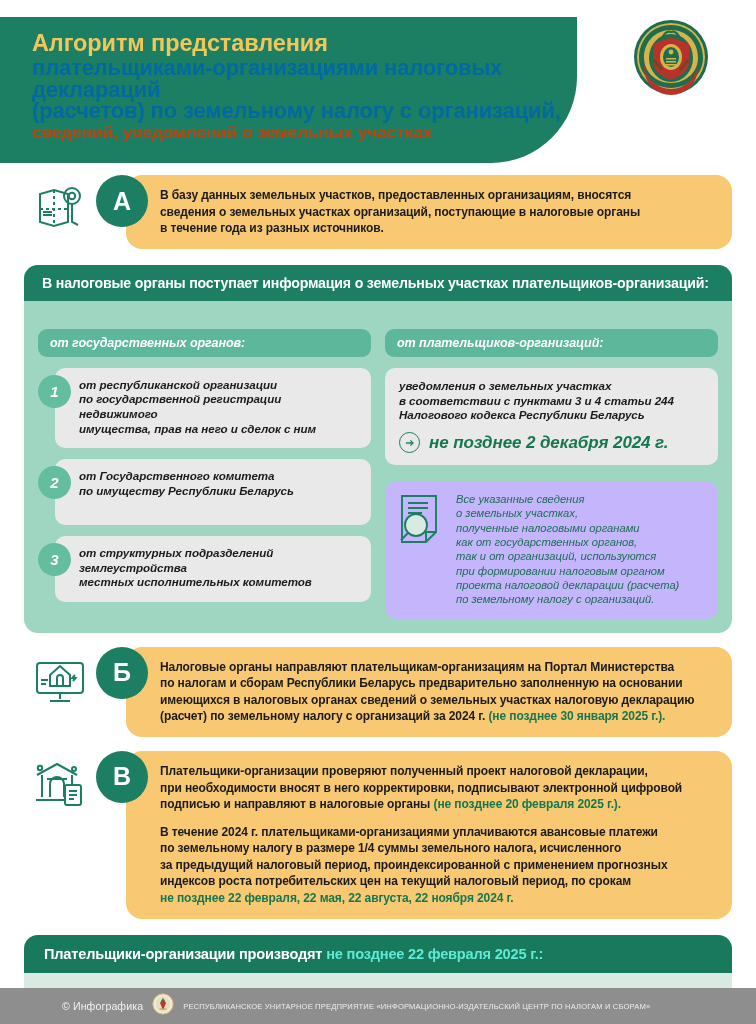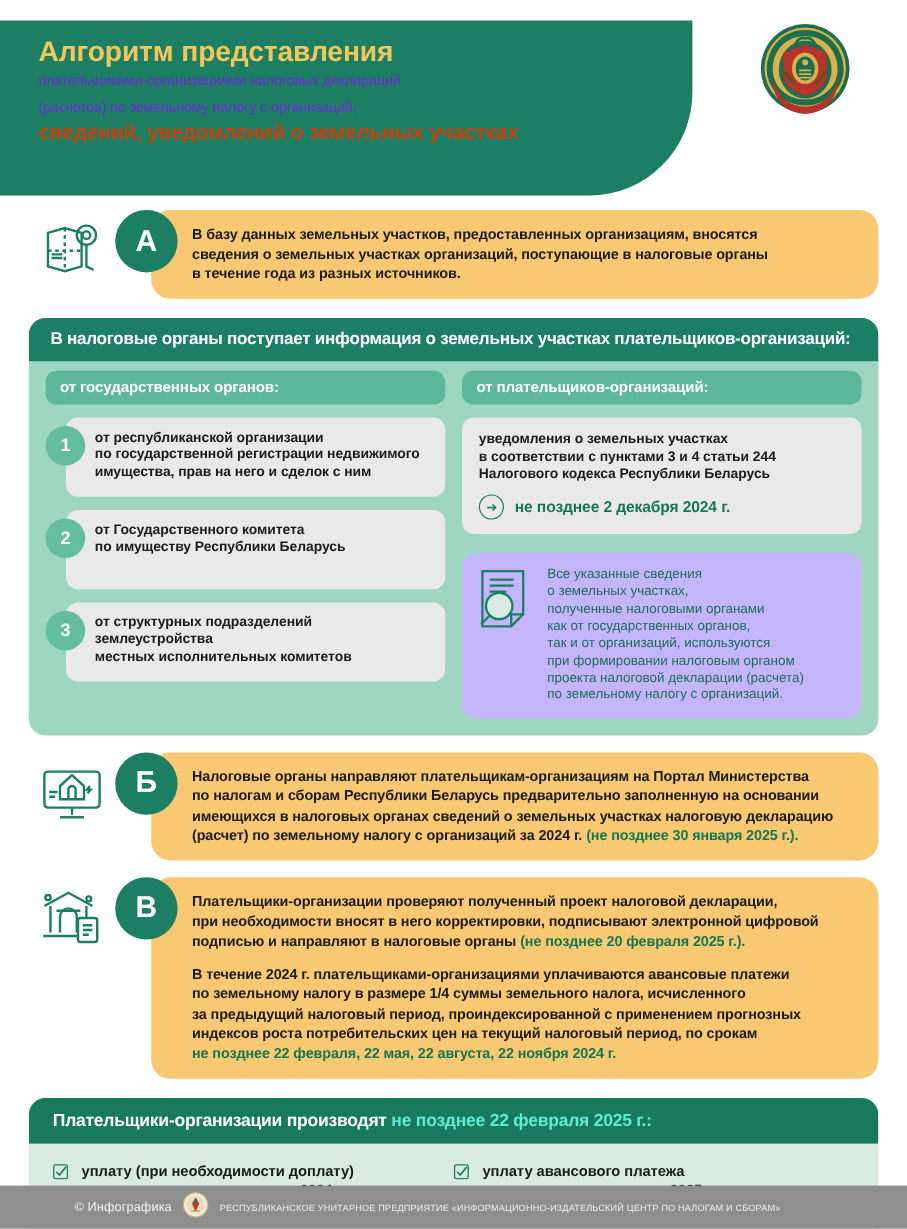--- a/index.html
+++ b/index.html
@@ -27,22 +27,22 @@
   }
   .header-titlewrap{
     position:absolute;left:32px;top:30px;width:530px;
   }
   .title-gold{
     color:#f1c75b;
     font-size:23.5px;font-weight:bold;line-height:27px;
     letter-spacing:-0.1px;
   }
   .title-white{
-    color:#6d28d9;
-    font-size:12px;font-weight:normal;line-height:21.5px;
+    color:#0369a1;
+    font-size:22px;font-weight:bold;line-height:21.5px;
     letter-spacing:-0.15px;
   }
   .title-gold2{
     color:#c2410c;
     font-size:17.4px;font-weight:bold;line-height:21.5px;
     letter-spacing:-0.15px;
   }
   .emblem-block{
     position:absolute;left:585px;top:18px;width:171px;
     text-align:center;
@@ -100,21 +100,22 @@
   }
   .panel-head{
     background:#1c7f63;
     color:#ffffff;
     font-size:14.2px;font-weight:bold;
     padding:10px 16px 10px 18px;
     letter-spacing:-0.2px;
   }
   .panel-body{
     display:flex;gap:14px;
-    padding:8px 14px 14px 14px;
+    padding:28px 14px 14px 14px;
+    font-style:italic;
   }
   .col{flex:1;min-width:0;}
   .col-head{
     background:#5cb79b;
     color:#ffffff;
     font-size:12.6px;font-weight:bold;
     padding:7px 12px;
     border-radius:9px;
     letter-spacing:-0.1px;
   }
@@ -154,21 +155,21 @@
   }
   .deadline{
     margin-top:9px;display:flex;align-items:center;gap:9px;
   }
   .arrow-circle{
     width:19px;height:19px;flex:0 0 19px;border-radius:50%;
     border:1.4px solid #1c7f63;
     display:flex;align-items:center;justify-content:center;
   }
   .deadline-txt{
-    color:#15774f;font-size:13px;font-weight:bold;letter-spacing:-0.1px;
+    color:#15774f;font-size:17px;font-weight:bold;letter-spacing:-0.1px;
   }
   .note-card{
     margin-top:16px;
     background:#c4b5fd;border-radius:12px;
     padding:11px 13px 12px 11px;
     display:flex;gap:10px;align-items:flex-start;
   }
   .note-card p{
     margin:0;color:#1c6e52;
     font-size:11.2px;font-weight:normal;line-height:14.3px;

